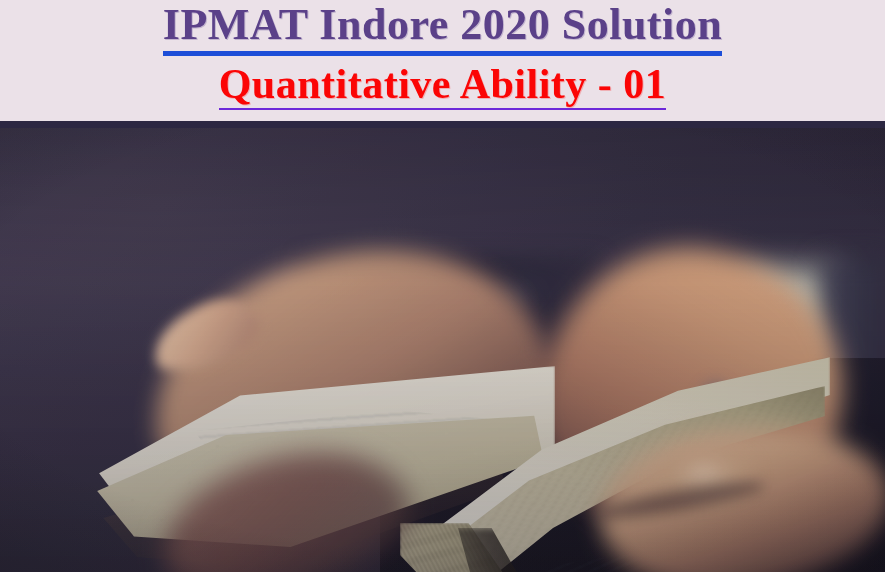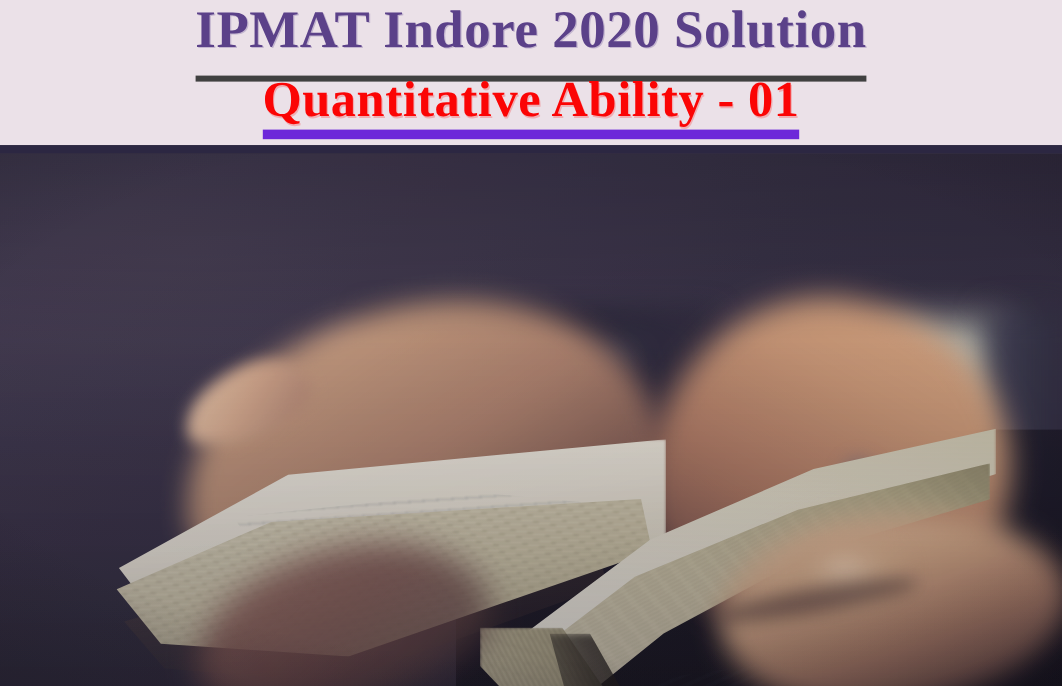--- a/index.html
+++ b/index.html
@@ -42,34 +42,34 @@
 
   .title-main {
     top: 3px;
     font-size: 44px;
     letter-spacing: 0.5px;
     color: #5b4189;
     text-shadow: 1px 1px 0 rgba(120,100,160,0.35);
   }
   .title-main .u {
     display: inline-block;
-    border-bottom: 5px solid #404040;
-    padding-bottom: 16px;
+    border-bottom: 5px solid #1d4ed8;
+    padding-bottom: 4px;
   }
 
   .title-sub {
     top: 63px;
     font-size: 42px;
     letter-spacing: 0.5px;
     color: #fb0505;
     text-shadow: 1px 1px 0 rgba(250,60,60,0.30);
   }
   .title-sub .u {
     display: inline-block;
-    border-bottom: 8px solid #6d28d9;
+    border-bottom: 2px solid #6d28d9;
     padding-bottom: 3px;
   }
 
   
   .divider {
     position: absolute;
     left: 0;
     top: 121px;
     width: 885px;
     height: 7px;

